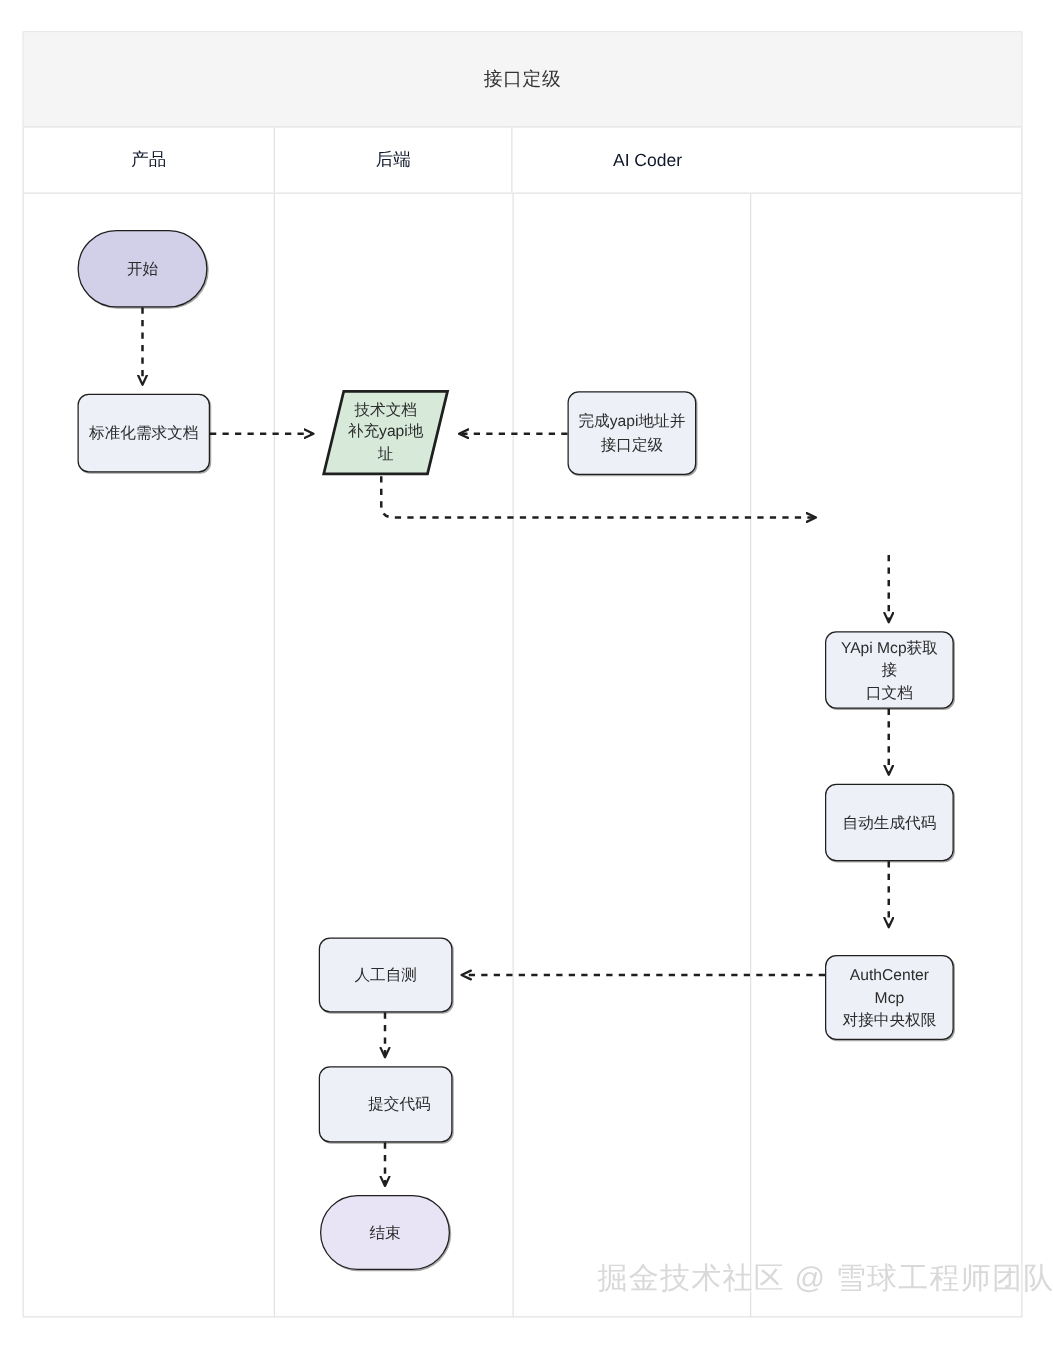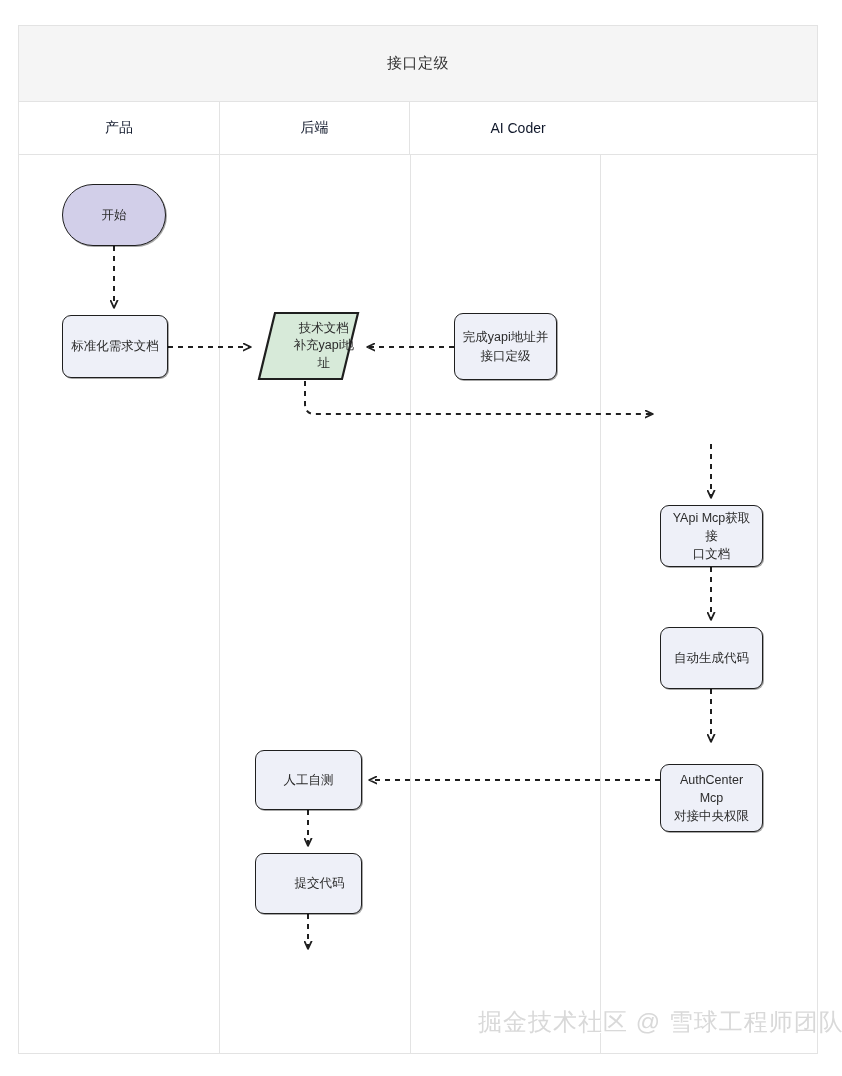--- a/index.html
+++ b/index.html
@@ -211,21 +211,21 @@
 
     <path class="edge-path" d="M 308 810 L 308 845" marker-end="url(#arrowhead)"></path>
 
     <path class="edge-path" d="M 308 914 L 308 948" marker-end="url(#arrowhead)"></path>
   </svg>
 
   <div class="node stadium start" style="left:62px; top:184px; width:104px; height:62px;">开始</div>
 
   <div class="node rect" style="left:62px; top:315px; width:106px; height:63px;">标准化需求文档</div>
 
-  <div class="node para" style="left:257px; top:311px; width:103px; height:70px;justify-content:flex-end;">
+  <div class="node para" style="left:257px; top:311px; width:103px; height:70px;">
     <svg class="para-svg" width="103" height="70" viewBox="0 0 103 70">
       <polygon points="18,2 101,2 85,68 2,68" fill="#d7ead9" stroke="#1f1f1f" stroke-width="2.2"></polygon>
     </svg>
     <span class="para-label">技术文档
 补充yapi地
 址</span>
   </div>
 
   <div class="node rect" style="left:454px; top:313px; width:103px; height:67px;">完成yapi地址并
 接口定级</div>
@@ -236,16 +236,17 @@
 
   <div class="node rect" style="left:660px; top:627px; width:103px; height:62px;">自动生成代码</div>
 
   <div class="node rect" style="left:660px; top:749px; width:103px; height:68px;margin-top:15px;">AuthCenter Mcp
 对接中央权限</div>
 
   <div class="node rect" style="left:255px; top:750px; width:107px; height:60px;">人工自测</div>
 
   <div class="node rect" style="left:255px; top:853px; width:107px; height:61px;padding-left:28px;">提交代码</div>
 
+  <div class="node stadium end" style="left:256px; top:956px; width:104px; height:60px;">结束</div>
 
   <div class="watermark">掘金技术社区 @ 雪球工程师团队</div>
 
 </div>
 
 </body></html>

